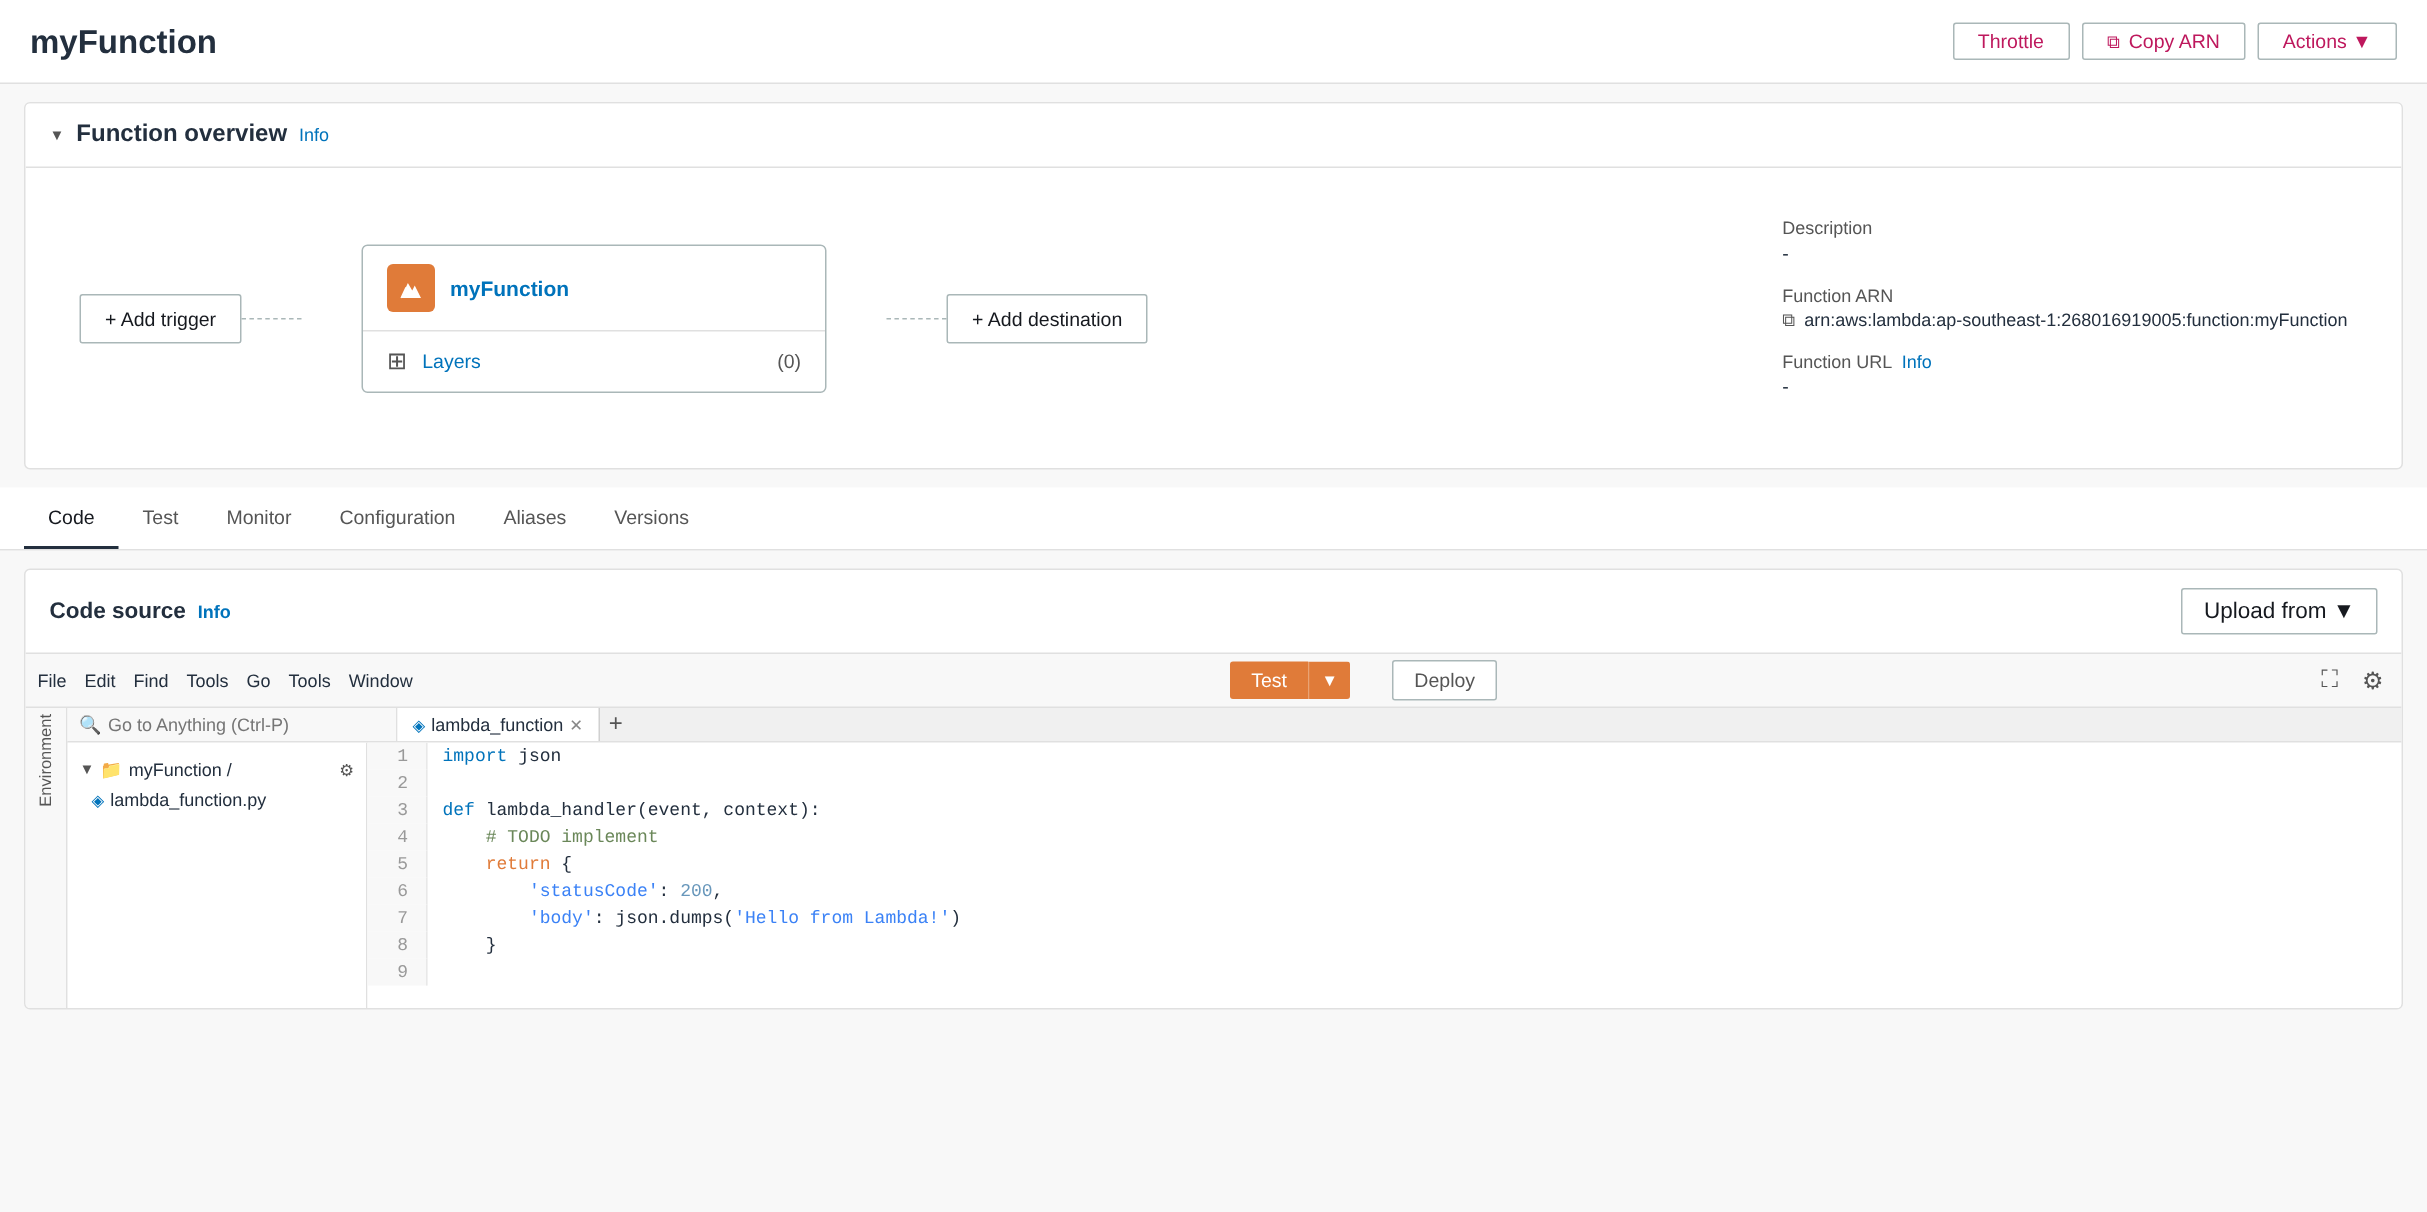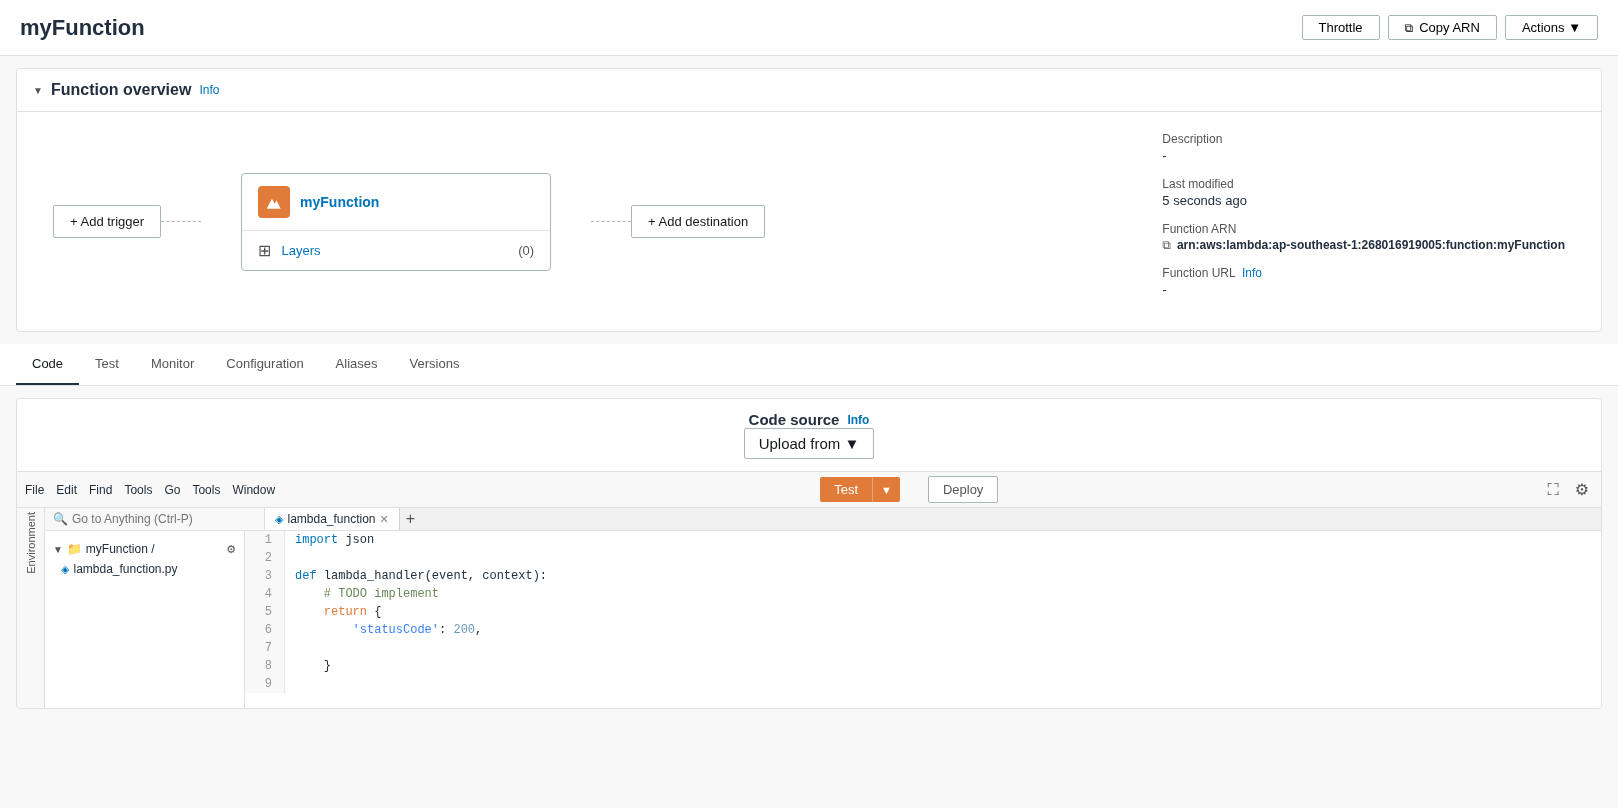--- a/index.html
+++ b/index.html
@@ -8,21 +8,21 @@
     
     .page-header {
       display: flex; align-items: center; justify-content: space-between;
       background: #fff; padding: 10px 20px; border-bottom: 1px solid #e0e0e0;
       height: 56px;
     }
     .page-title { font-size: 22px; font-weight: 600; color: #232f3e; }
     .header-actions { display: flex; gap: 8px; }
     .btn {
       padding: 4px 16px; border: 1px solid #aab7b8; background: #fff;
-      border-radius: 2px; cursor: pointer; font-size: 13px; color: #000000;
+      border-radius: 2px; cursor: pointer; font-size: 13px; color: #be185d;
       display: inline-flex; align-items: center; gap: 6px;
     }
 
     
     .section {
       background: #fff; border: 1px solid #e0e0e0; border-radius: 4px;
       margin: 12px 16px; overflow: hidden;
     }
     .section-header {
       display: flex; align-items: center; gap: 8px;
@@ -75,41 +75,41 @@
 
     
     .overview-sidebar {
       margin-left: auto; padding: 0 20px; min-width: 400px;
     }
     .info-row { margin-bottom: 14px; }
     .info-label { font-size: 12px; color: #555; margin-bottom: 2px; }
     .info-value { font-size: 13px; color: #232f3e; }
     .arn-row { display: flex; align-items: flex-start; gap: 6px; }
     .copy-icon { color: #555; font-size: 12px; cursor: pointer; }
-    .arn-text { font-size: 12px; color: #232f3e; word-break: break-all; font-weight: bold; }
+    .arn-text { font-size: 12px; color: #232f3e; word-break: break-all; }
 
     
     .tabs-bar {
       background: #fff; border-bottom: 1px solid #e0e0e0;
       display: flex; padding: 0 16px; margin-top: 8px;
     }
     .tab {
       padding: 12px 16px; cursor: pointer; font-size: 13px; color: #555;
       border-bottom: 2px solid transparent; white-space: nowrap;
     }
     .tab.active { color: #16191f; border-bottom: 2px solid #232f3e; font-weight: 500; }
 
     
     .code-section {
       background: #fff; border: 1px solid #e0e0e0; border-radius: 4px;
       margin: 12px 16px; overflow: hidden;
     }
     .code-section-header {
       display: flex; align-items: center; justify-content: space-between;
-      padding: 12px 16px; border-bottom: 1px solid #e0e0e0; flex-direction: column;
+      padding: 12px 16px; border-bottom: 1px solid #e0e0e0;
     }
     .code-section-title { font-size: 15px; font-weight: 600; display: flex; align-items: center; gap: 8px; }
     .upload-btn {
       border: 1px solid #aab7b8; background: #fff; padding: 6px 14px;
       border-radius: 2px; cursor: pointer; font-size: 15px; color: #16191f;
       display: flex; align-items: center; gap: 6px;
     }
 
     
     .editor-toolbar {
@@ -233,24 +233,20 @@
     <div class="right-side">
       <button class="add-destination-btn">+ Add destination</button>
     </div>
 
     <div class="overview-sidebar">
       <div class="info-row">
         <div class="info-label">Description</div>
         <div class="info-value">-</div>
       </div>
       <div class="info-row">
-        <div class="info-label">Last modified</div>
-        <div class="info-value">5 seconds ago</div>
-      </div>
-      <div class="info-row">
         <div class="info-label">Function ARN</div>
         <div class="arn-row">
           <span class="copy-icon">⧉</span>
           <span class="arn-text">arn:aws:lambda:ap-southeast-1:268016919005:function:myFunction</span>
         </div>
       </div>
       <div class="info-row">
         <div class="info-label">
           <span>Function URL</span>
           &nbsp;<a class="info-link" href="#">Info</a>
@@ -364,20 +360,21 @@
           <div class="code-line">
             <span class="line-num">5</span>
             <span class="line-content">    <span class="kw-return">return</span> {</span>
           </div>
           <div class="code-line">
             <span class="line-num">6</span>
             <span class="line-content">        <span class="kw-string">'statusCode'</span>: <span class="kw-number">200</span>,</span>
           </div>
           <div class="code-line">
             <span class="line-num">7</span>
+            <span class="line-content">        <span class="kw-string">'body'</span>: json.dumps(<span class="kw-string">'Hello from Lambda!'</span>)</span>
           </div>
           <div class="code-line">
             <span class="line-num">8</span>
             <span class="line-content">    }</span>
           </div>
           <div class="code-line">
             <span class="line-num">9</span>
             <span class="line-content"> </span>
           </div>
         </div>

